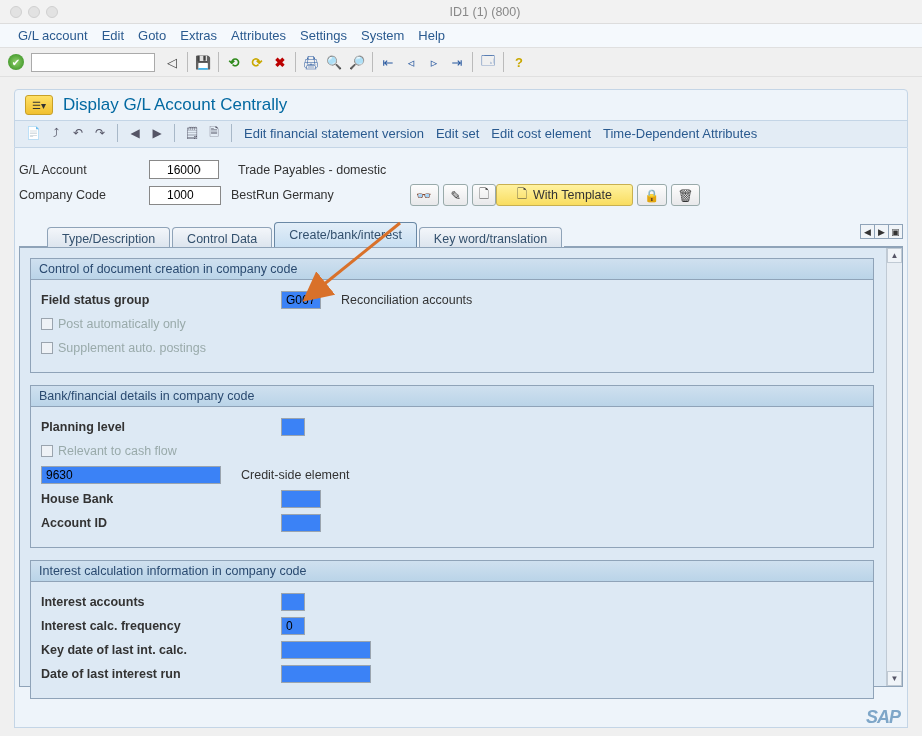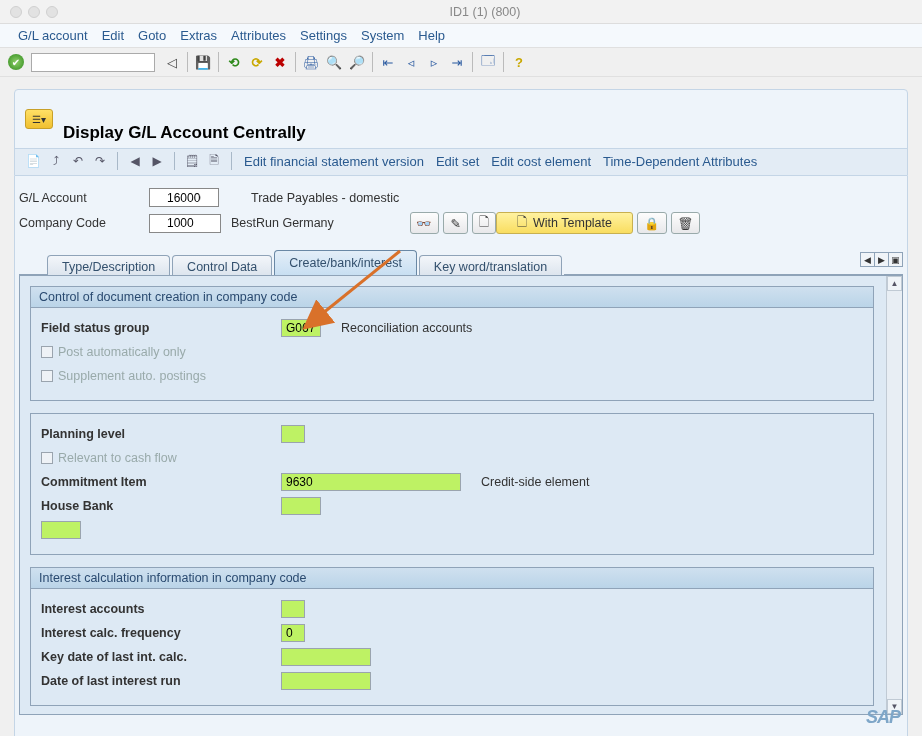--- a/index.html
+++ b/index.html
@@ -80,21 +80,21 @@
   .page-title-icon {
     width: 28px; height: 20px;
     background: linear-gradient(#ffe066, #f0c030);
     border: 1px solid #c8a028;
     border-radius: 3px;
     margin-right: 10px;
     display: inline-flex; align-items: center; justify-content: center;
     font-size: 10px;
   }
   .page-title {
-    font-size: 17px; font-weight: bold; color: #000000; margin-top: 28px;
+    font-size: 17px; font-weight: normal; color: #0369a1;
   }
   .action-bar {
     display: flex; align-items: center; gap: 4px;
     padding: 3px 10px 5px 10px;
     background: #e3ecf5;
   }
   .ab-ic {
     width: 18px; height: 18px; display: inline-flex;
     align-items:center; justify-content:center;
     color: #556; font-size: 12px;
@@ -109,21 +109,21 @@
     border-right: 1px solid #c4d5e6;
     border-bottom: 1px solid #c4d5e6;
     height: 580px;
   }
   .identrow { display: flex; align-items: center; margin-bottom: 5px; font-size: 12.5px; }
   .identrow .label { width: 130px; }
   .identrow input.txt {
     border: 1px solid #888; background: #fff; height: 19px;
     padding: 1px 17px; font-size: 12px;
   }
-  .identrow .desc { margin-left: 32px; }
+  .identrow .desc { margin-left: 19px; }
   .btn-small {
     height: 22px; padding: 0 6px;
     background: linear-gradient(#fdfdfd,#e8e8ea);
     border: 1px solid #9aa; border-radius: 3px;
     display: inline-flex; align-items: center; justify-content: center;
     margin-left: 4px;
   }
   .btn-primary {
     height: 22px; padding: 0 20px;
     background: linear-gradient(#fff2a0,#f9dd60);
@@ -190,21 +190,21 @@
   .groupbox .gb-head {
     padding: 3px 8px;
     background: linear-gradient(#cfe0ef,#bad4e8);
     border-bottom: 1px solid #8fa3b8;
     font-size: 12.5px; color: #2a4a70;
   }
   .gb-body { padding: 6px 10px 10px 10px; }
   .frow { display: flex; align-items: center; margin: 4px 0; font-size: 12.5px; min-height: 20px;}
   .frow .flab { width: 240px; font-weight: bold; }
   .frow .fval input {
-    border: 1px solid #9aa4ae; background: #bef264; height: 18px;
+    border: 1px solid #9aa4ae; background: #3b82f6; height: 18px;
     padding: 1px 4px; font-size: 12px;
   }
   .frow .fval input.w40 { width: 40px; }
   .frow .fval input.w30 { width: 24px; }
   .frow .fval input.w180 { width: 180px; }
   .frow .fval input.w90 { width: 90px; }
   .frow .fdesc { margin-left: 20px; }
   .chk {
     width: 12px; height: 12px; border: 1px solid #9aa4ae;
     background: #eef2f6; display:inline-block; margin-right: 5px;
@@ -346,39 +346,40 @@
           <span>Post automatically only</span>
         </div>
         <div class="frow disabled">
           <span class="chk"></span>
           <span>Supplement auto. postings</span>
         </div>
       </div>
     </div>
 
     <div class="groupbox">
+      <div class="gb-head">Bank/financial details in company code</div>
       <div class="gb-body">
         <div class="frow">
           <span class="flab">Planning level</span>
           <span class="fval"><input class="w30" style=""></span>
         </div>
         <div class="frow disabled">
           <span class="chk"></span>
           <span>Relevant to cash flow</span>
         </div>
         <div class="frow">
-          <span class="flab">Commitment Item</span>
           <span class="fval"><input class="w180" value="9630" style=""></span>
           <span class="fdesc">Credit-side element</span>
         </div>
         <div class="frow">
           <span class="flab">House Bank</span>
           <span class="fval"><input class="w40" style=""></span>
         </div>
         <div class="frow">
+          <span class="flab">Account ID</span>
           <span class="fval"><input class="w40" style=""></span>
         </div>
       </div>
     </div>
 
     <div class="groupbox">
       <div class="gb-head">Interest calculation information in company code</div>
       <div class="gb-body">
         <div class="frow">
           <span class="flab">Interest accounts</span>

